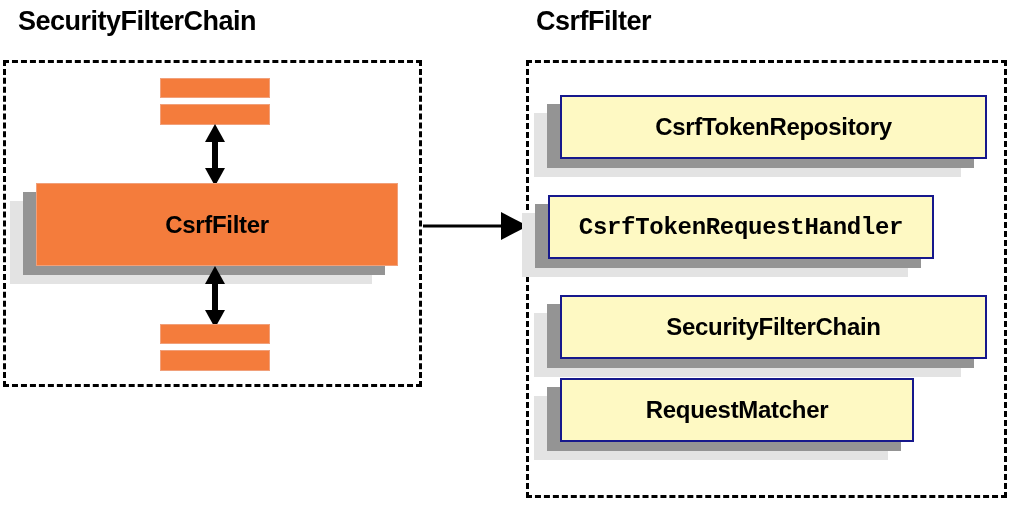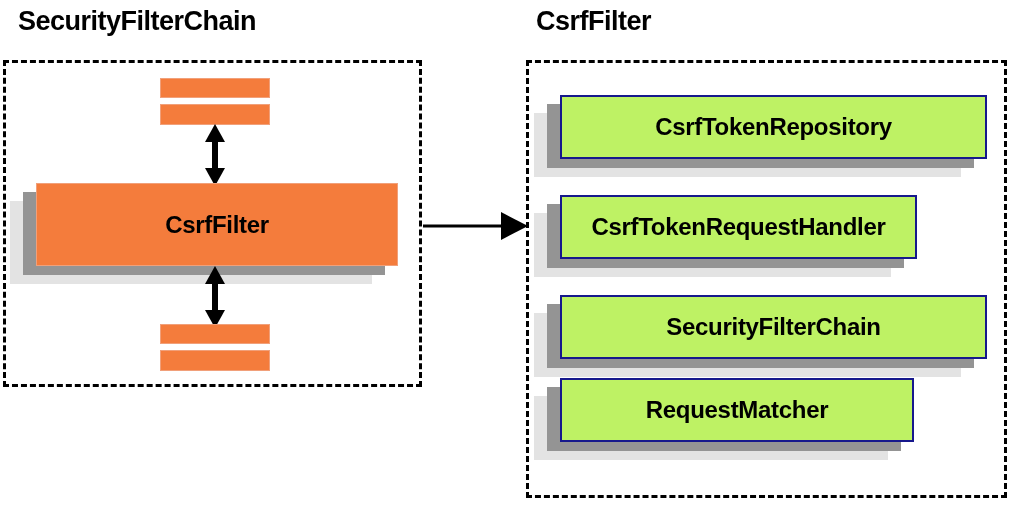--- a/index.html
+++ b/index.html
@@ -77,21 +77,21 @@
   }
 
   
   .card.orange .face {
     background: #f47c3c;
     border: 1px solid #f1a07a;
   }
 
   
   .card.blue .face {
-    background: #bef264;
+    background: #fef9c3;
     border: 2px solid #16188c;
   }
 
   
   .bar {
     position: absolute;
     background: #f47c3c;
     border: 1px solid #f1a07a;
     box-sizing: border-box;
   }
@@ -147,21 +147,21 @@
   <div class="dashed-panel" id="panel-right"></div>
 
   <div class="card blue" style="left:560px; top:95px; width:427px; height:64px;">
     <div class="shade-far"></div>
     <div class="shade-near"></div>
     <div class="face">
       <span class="label">CsrfTokenRepository</span>
     </div>
   </div>
 
-  <div class="card blue" style="left:560px; top:195px; width:357px; height:64px;">
+  <div class="card blue" style="left:548px; top:195px; width:386px; height:64px;font-family:Liberation Mono, monospace;">
     <div class="shade-far"></div>
     <div class="shade-near"></div>
     <div class="face">
       <span class="label">CsrfTokenRequestHandler</span>
     </div>
   </div>
 
   <div class="card blue" style="left:560px; top:295px; width:427px; height:64px;">
     <div class="shade-far"></div>
     <div class="shade-near"></div>

